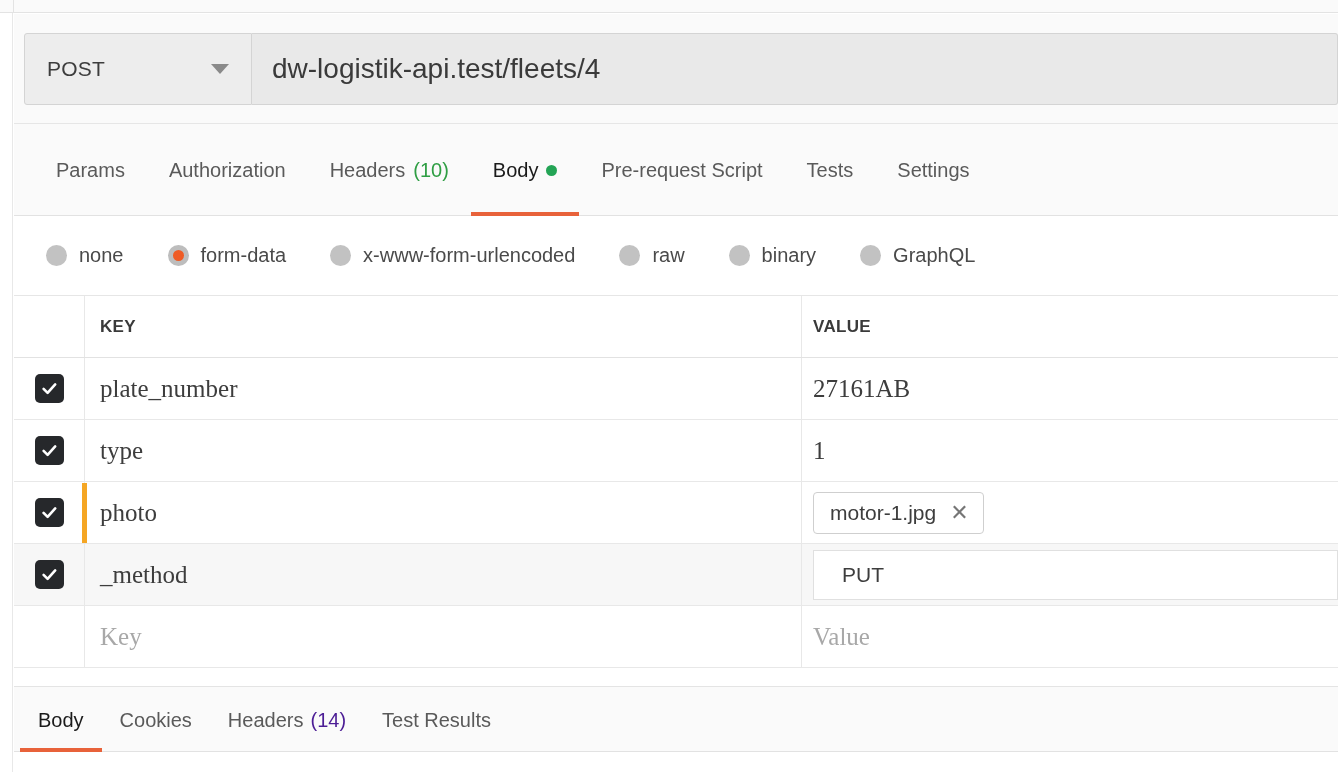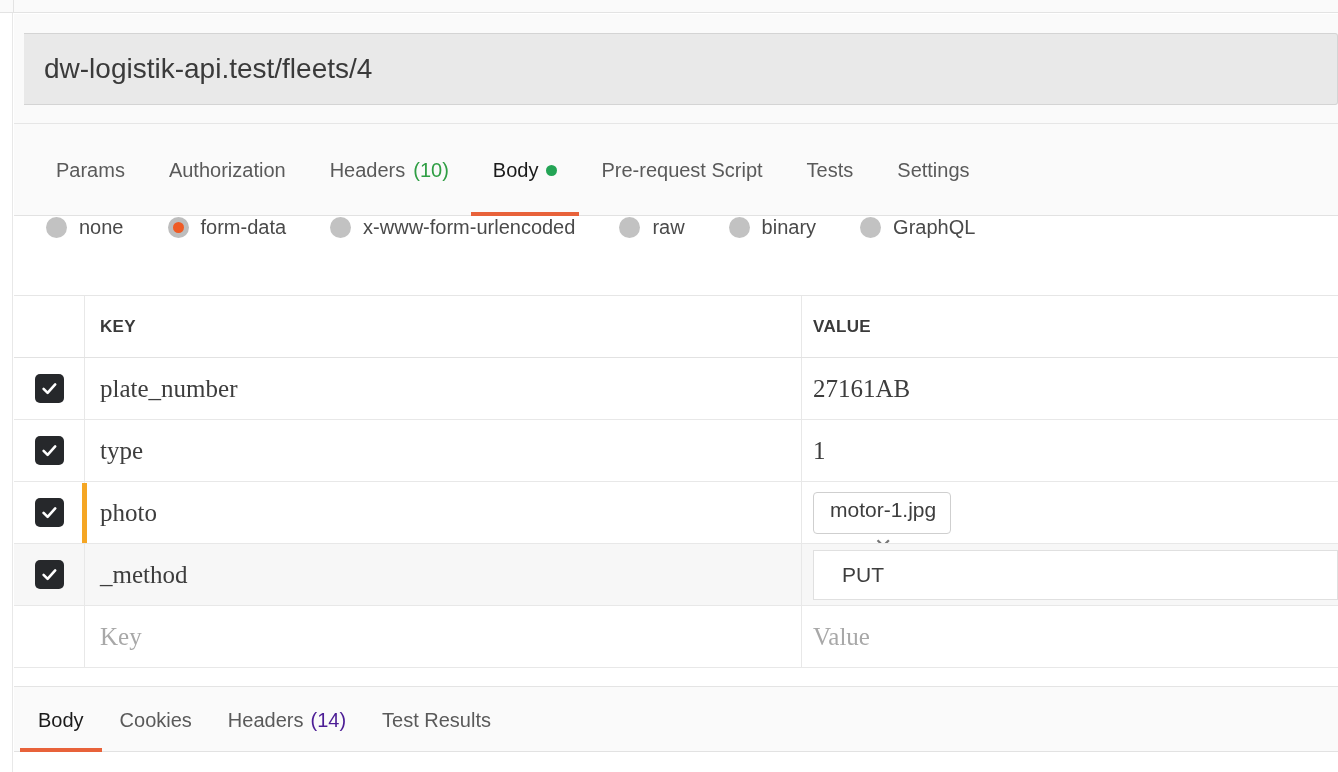--- a/index.html
+++ b/index.html
@@ -146,21 +146,21 @@
   }
 
   
   .bodytype-row {
     position: absolute;
     left: 14px; top: 216px;
     width: 1324px; height: 80px;
     background: #ffffff;
     border-bottom: 1px solid #e6e6e6;
     display: flex;
-    align-items: flex-start;
+    align-items: center;
     padding-left: 32px;
   }
   .radio-item {
     display: flex;
     align-items: center;
     gap: 12px;
     margin-right: 44px;
     cursor: pointer;
     white-space: nowrap;
   }
@@ -274,21 +274,20 @@
   .file-chip {
     display: inline-flex;
     align-items: center;
     gap: 14px;
     border: 1px solid #cfcfcf;
     border-radius: 4px;
     background: #ffffff;
     padding: 5px 14px 5px 16px;
     height: 42px;
     cursor: default;
-    flex-direction: column;
   }
   .file-chip-name {
     font-size: 21px;
     color: #3d3d3d;
     white-space: nowrap;
   }
   .file-chip-x {
     font-size: 22px;
     color: #767676;
     line-height: 1;
@@ -356,20 +355,24 @@
 <div class="app">
 
   <div class="top-strip">
     <div class="top-strip-divider"></div>
   </div>
 
   <div class="left-rail"></div>
 
   <div class="urlbar-zone">
     <div class="url-row">
+      <div class="method-box">
+        <span class="method-label">POST</span>
+        <span class="method-caret"></span>
+      </div>
       <div class="url-field">
         <span class="url-text">dw-logistik-api.test/fleets/4</span>
       </div>
     </div>
   </div>
 
   <div class="req-tabs">
     <div class="req-tab">
       <span>Params</span>
     </div>

